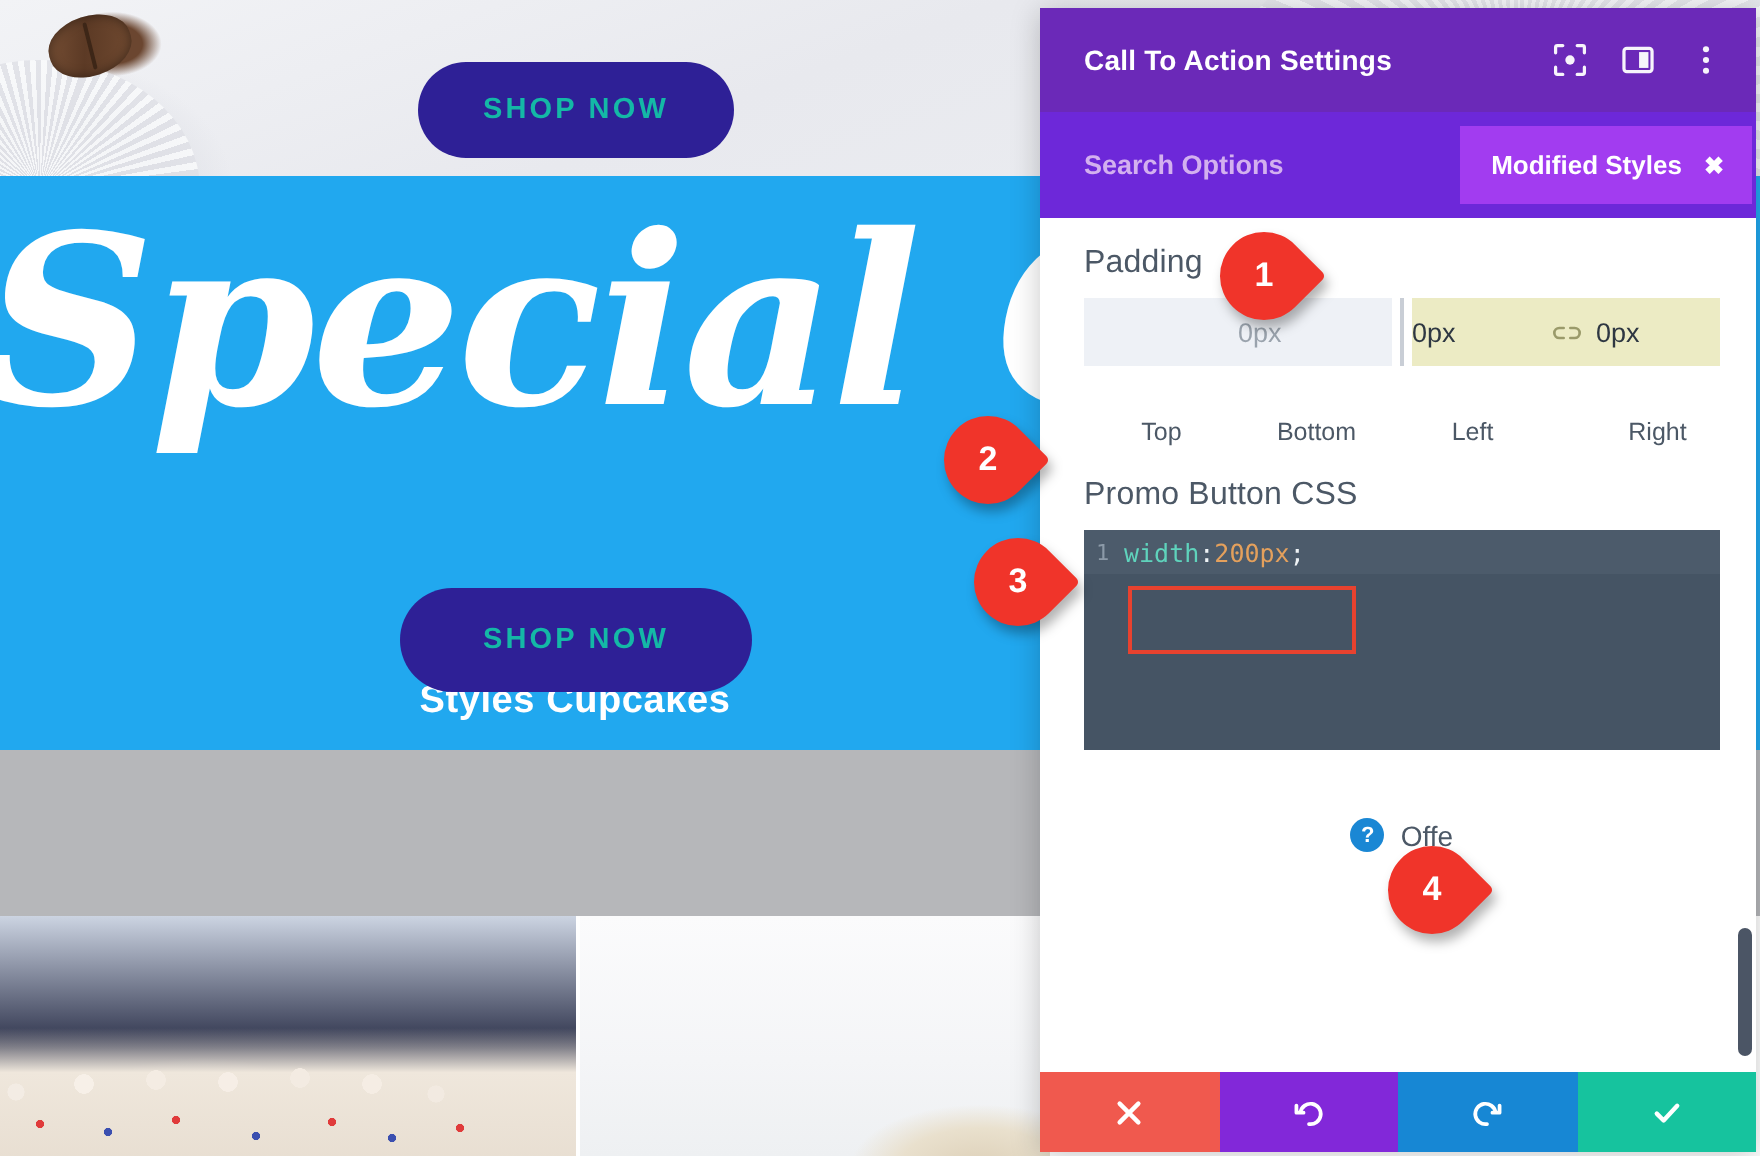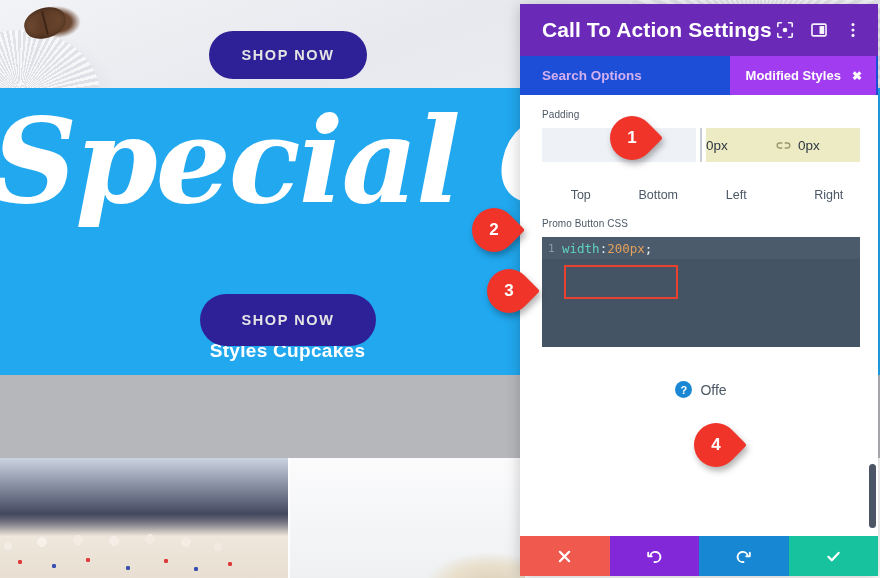--- a/index.html
+++ b/index.html
@@ -66,21 +66,21 @@
   }
   .sub-title {
     position: absolute; left: 0; top: 252px; width: 575px;
     text-align: center;
     color: #ffffff; font-size: 19px; font-weight: 700; letter-spacing: .3px;
   }
 
   .shop-btn {
     position: absolute;
     background: #2e2096;
-    color: #e5e5e5;
+    color: #14b8a6;
     border: none;
     border-radius: 40px;
     font-size: 14.5px; font-weight: 700; letter-spacing: 1.6px;
     display: flex; align-items: center; justify-content: center;
     cursor: pointer;
   }
   #shop-btn-1 { left: 209px; top: 31px; width: 158px; height: 48px; }
   #shop-btn-2 { left: 200px; top: 294px; width: 176px; height: 52px; }
 
   .grey-band {
@@ -129,28 +129,28 @@
     box-shadow: 0 2px 14px rgba(0,0,0,.22);
     overflow: hidden;
     display: flex; flex-direction: column;
   }
   .panel-header {
     height: 52px; background: #6b29b8;
     display: flex; align-items: center; padding: 0 16px 0 22px;
     flex: 0 0 auto;
   }
   .panel-title {
-    color: #ffffff; font-size: 21px; font-weight: 700; flex: 1 1 auto;
+    color: #ffffff; font-size: 14px; font-weight: 700; flex: 1 1 auto;
     letter-spacing: .1px;
   }
   .hdr-icons { display: flex; align-items: center; gap: 16px; }
   .hdr-ico { width: 18px; height: 18px; display: block; opacity: .95; cursor: pointer; }
 
   .panel-search {
-    height: 39px; background: #1d4ed8;
+    height: 53px; background: #6d28d9;
     display: flex; align-items: center; padding: 0 2px 0 22px;
     flex: 0 0 auto;
   }
   .search-input {
     flex: 1 1 auto; background: transparent; border: none; outline: none;
     color: #e4c9f7; font-size: 13.5px; font-weight: 600;
     font-family: "Liberation Sans", sans-serif;
   }
   .search-input::placeholder { color: #d3b0ef; opacity: 1; }
   .modified-badge {
@@ -159,21 +159,21 @@
     padding: 0 14px 0 16px; font-size: 13px; font-weight: 700;
     cursor: pointer; white-space: nowrap;
   }
   .badge-x { font-size: 12px; line-height: 1; }
 
   .panel-body {
     flex: 1 1 auto; position: relative; overflow: hidden;
     padding: 14px 18px 0 22px; background: #ffffff;
   }
   .field-label {
-    font-size: 10px; color: #4c5866; margin-bottom: 8px; letter-spacing: .1px;
+    font-size: 16px; color: #4c5866; margin-bottom: 8px; letter-spacing: .1px;
   }
   .group { margin-bottom: 16px; }
 
   
   .pad-row { display: flex; align-items: stretch; height: 34px; }
   .pad-half { display: flex; flex: 1 1 0; }
   .pad-half.right { border-left: 2px solid #c9ced6; margin-left: 4px; padding-left: 4px; }
   .pad-cell {
     flex: 1 1 0; display: flex; align-items: center;
     font-size: 13.5px; color: #2e3742;

